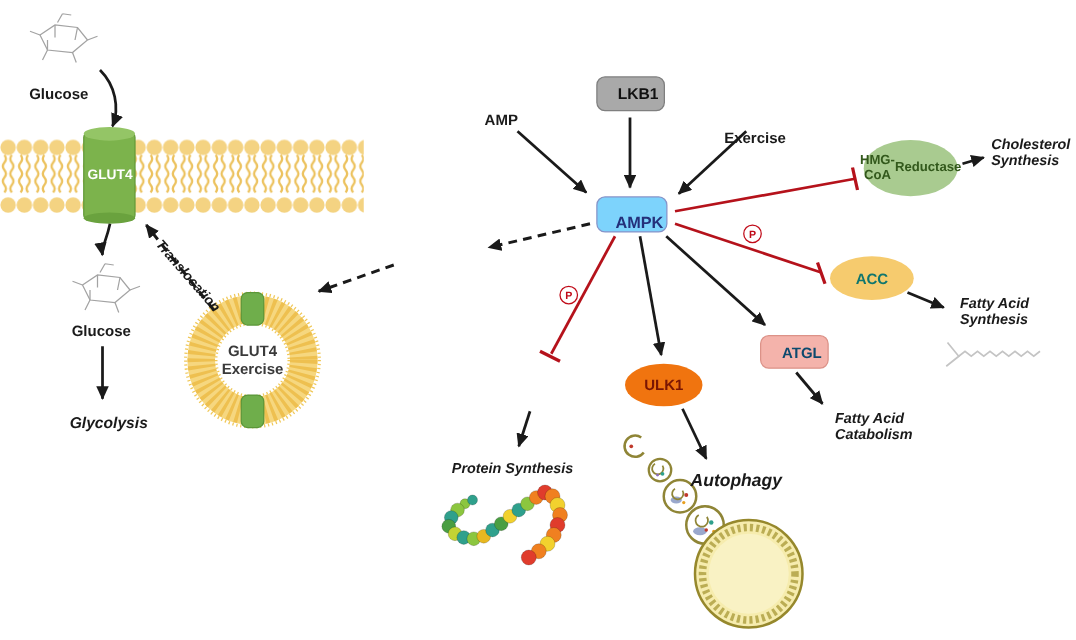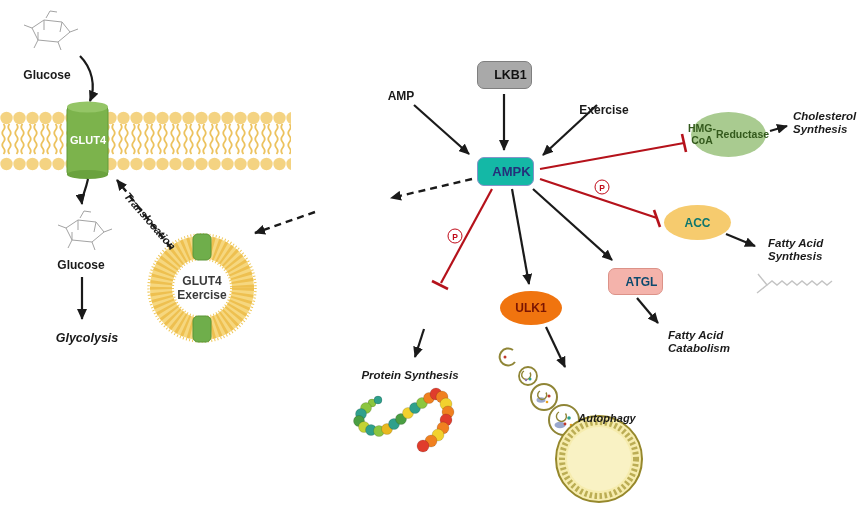--- a/index.html
+++ b/index.html
@@ -161,21 +161,21 @@
     <div>GLUT4</div>
     <div>Exercise</div>
   </div>
 
   <div class="lbl lbl-c" style="left:401px;top:96px;font-size:12px;">AMP</div>
   <div class="lbl lbl-c" style="left:604px;top:93px;font-size:12px;margin-top:17px;">Exercise</div>
 
   <div class="node rbox" style="left:477px;top:61px;width:55px;height:28px;background:#a9a9a9;border:1.5px solid #7f7f7f;color:#111;font-size:12.5px;">
     <span>LKB1</span>
   </div>
-  <div class="node rbox" style="left:477px;top:157px;width:57px;height:29px;background:#14b8a6;border:1.5px solid #8694c9;color:#24307a;font-size:13px;">
+  <div class="node rbox" style="left:477px;top:157px;width:57px;height:29px;background:#7dd3fc;border:1.5px solid #8694c9;color:#24307a;font-size:13px;align-items:flex-end;">
     <span>AMPK</span>
   </div>
   <div class="node ell" style="left:691px;top:112px;width:75px;height:45px;background:#a9cb90;color:#33591c;font-size:10.5px;line-height:11.5px;flex-direction:row;">
     <span>HMG-CoA</span>
     <span>Reductase</span>
   </div>
   <div class="node ell" style="left:664px;top:205px;width:67px;height:35px;background:#f6cb6e;color:#0f766e;font-size:12px;">
     <span>ACC</span>
   </div>
   <div class="node ell" style="left:500px;top:291px;width:62px;height:34px;background:#f0740f;color:#7a1503;font-size:12px;">
@@ -191,21 +191,21 @@
   </div>
   <div class="lbl it two" style="left:768px;top:237px;font-size:11.5px;">
     <div>Fatty Acid</div>
     <div>Synthesis</div>
   </div>
   <div class="lbl it two" style="left:668px;top:329px;font-size:11.5px;">
     <div>Fatty Acid</div>
     <div>Catabolism</div>
   </div>
   <div class="lbl lbl-c it" style="left:410px;top:375px;font-size:11.5px;">Protein Synthesis</div>
-  <div class="lbl lbl-c it" style="left:607px;top:384px;font-size:11px;margin-top:34px;">Autophagy</div>
+  <div class="lbl lbl-c it" style="left:589px;top:384px;font-size:14px;">Autophagy</div>
 
   <div class="pbadge" style="left:602px;top:187px;">
     <span>P</span>
   </div>
   <div class="pbadge" style="left:455px;top:236px;">
     <span>P</span>
   </div>
 
 </div>
 

